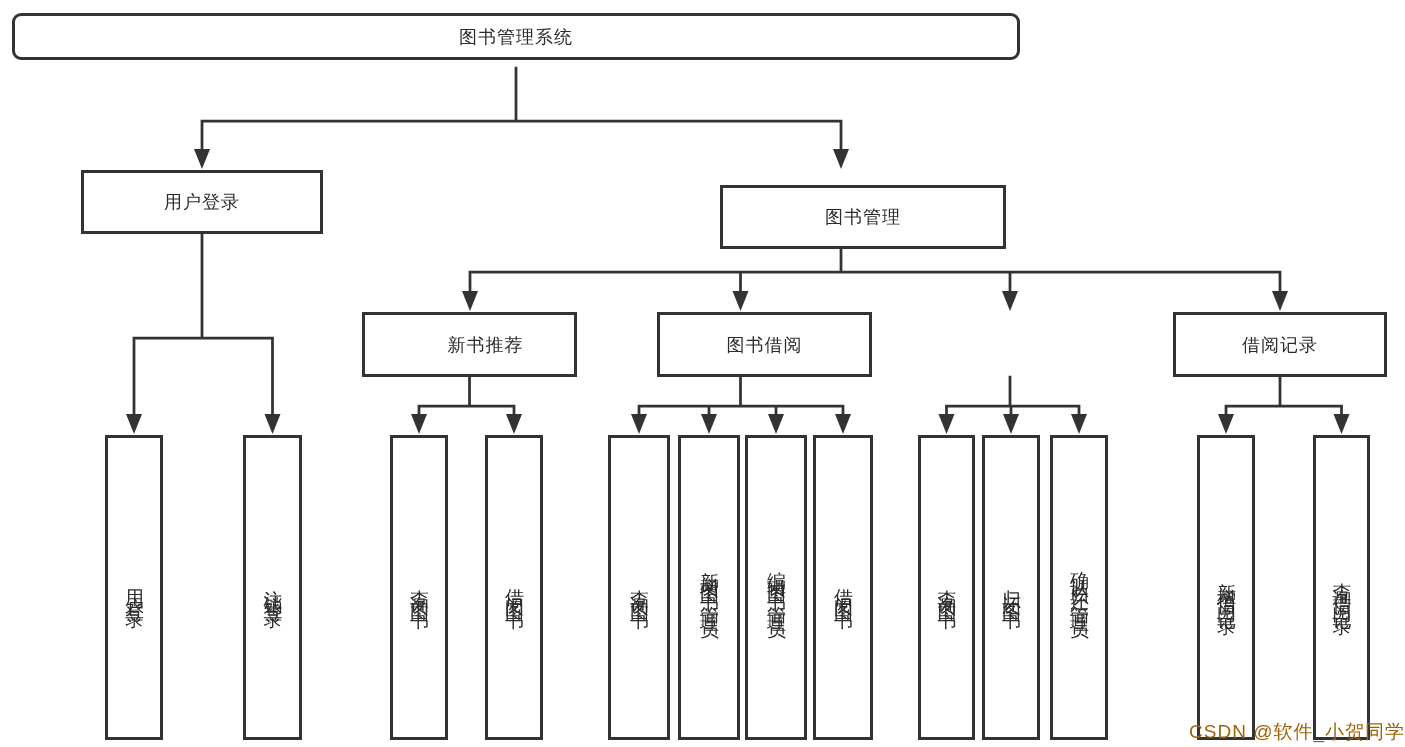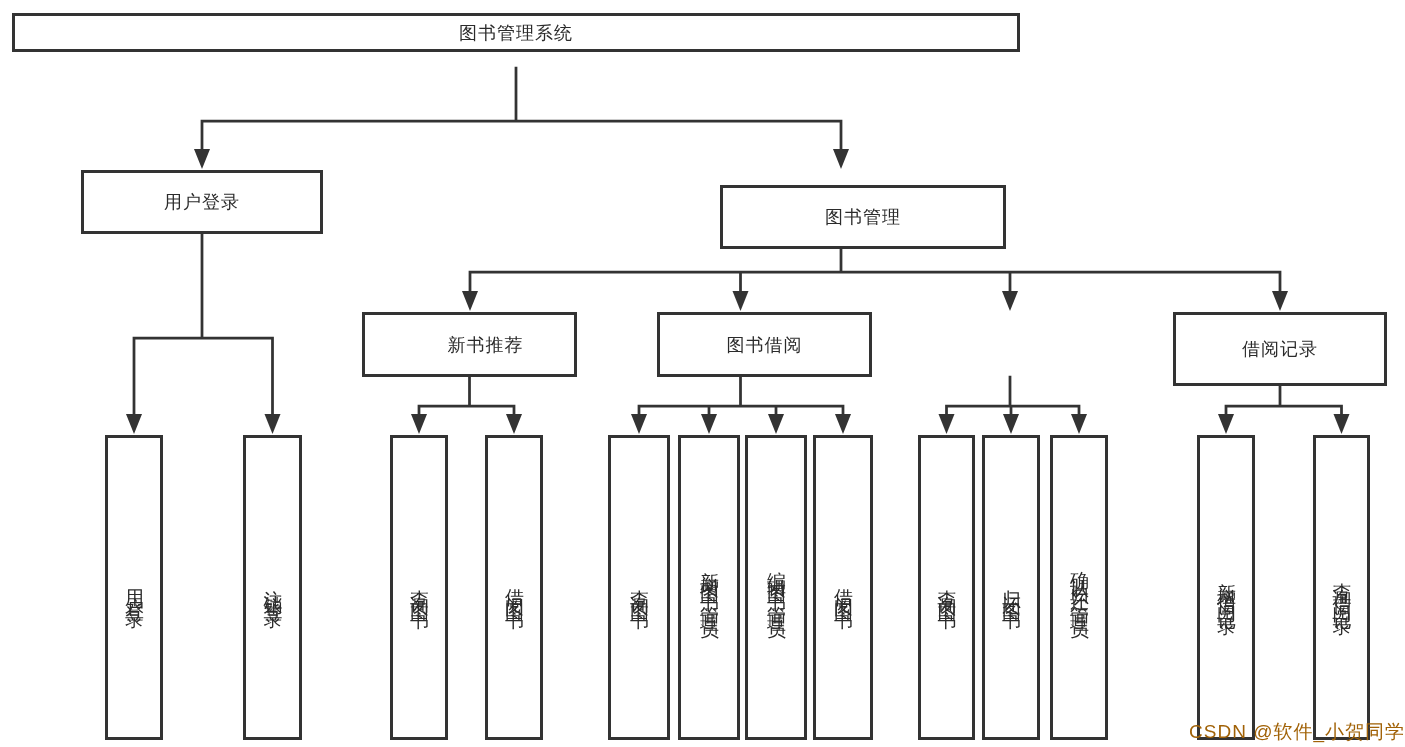--- a/index.html
+++ b/index.html
@@ -88,38 +88,38 @@
       <polygon points="768,414 784,414 776,434"></polygon>
       <polygon points="835,414 851,414 843,434"></polygon>
       <polygon points="938.5,414 954.5,414 946.5,434"></polygon>
       <polygon points="1003,414 1019,414 1011,434"></polygon>
       <polygon points="1071,414 1087,414 1079,434"></polygon>
       <polygon points="1218,414 1234,414 1226,434"></polygon>
       <polygon points="1333.5,414 1349.5,414 1341.5,434"></polygon>
     </g>
   </svg>
 
-  <div class="node hnode" style="left:12px; top:13px; width:1008px; height:39px;">
+  <div class="node hnode" style="left:12px; top:13px; width:1008px; height:47px;border-radius:9px;">
     <span>图书管理系统</span>
   </div>
 
   <div class="node hnode" style="left:81px; top:170px; width:242px; height:64px;">
     <span>用户登录</span>
   </div>
   <div class="node hnode" style="left:720px; top:185px; width:286px; height:64px;">
     <span>图书管理</span>
   </div>
 
   <div class="node hnode" style="left:362px; top:312px; width:215px; height:65px;padding-left:32px;">
     <span>新书推荐</span>
   </div>
   <div class="node hnode" style="left:657px; top:312px; width:215px; height:65px;">
     <span>图书借阅</span>
   </div>
-  <div class="node hnode" style="left:1173px; top:312px; width:214px; height:74px;">
+  <div class="node hnode" style="left:1173px; top:312px; width:214px; height:65px;">
     <span>借阅记录</span>
   </div>
 
   <div class="node vnode" style="left:105px; top:435px; width:58px; height:305px;">
     <span>用户登录</span>
   </div>
   <div class="node vnode" style="left:243px; top:435px; width:59px; height:305px;">
     <span>注销登录</span>
   </div>
 

